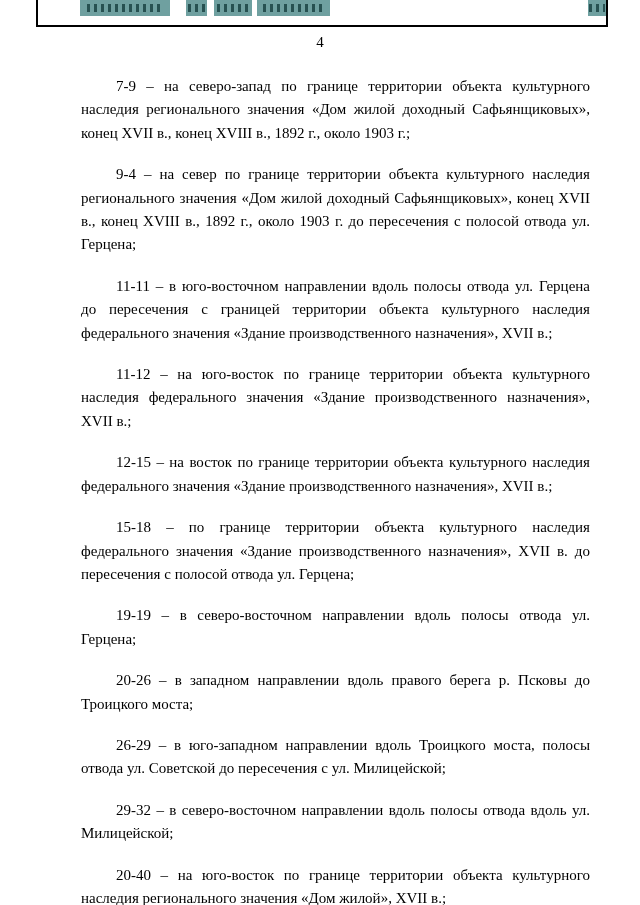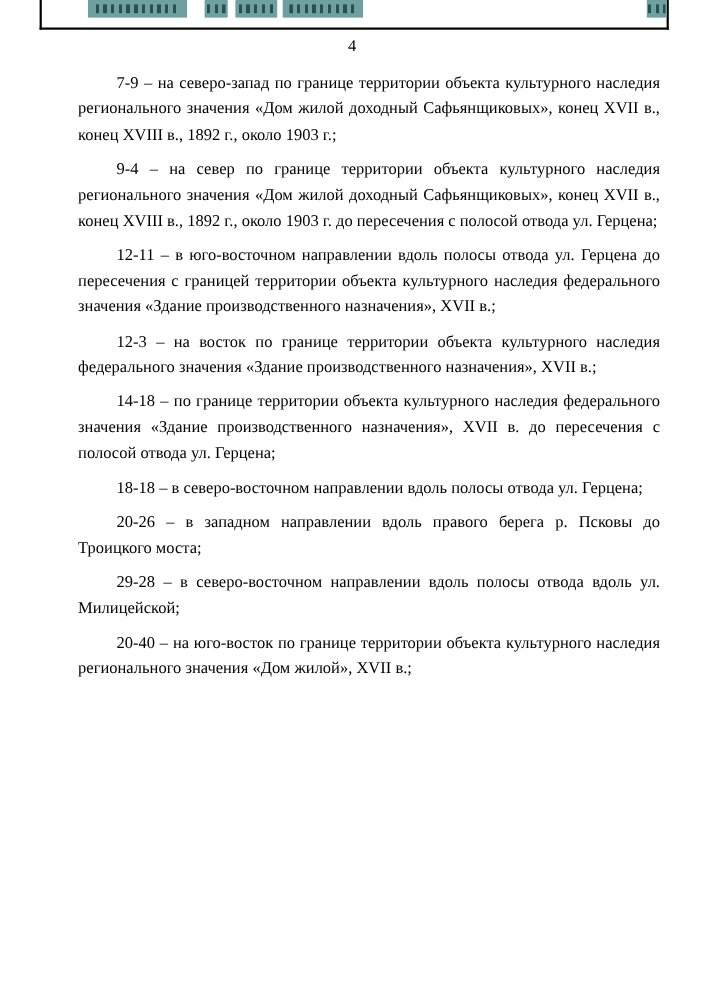--- a/index.html
+++ b/index.html
@@ -66,21 +66,21 @@
   .content {
     position: absolute;
     top: 57px;
     left: 63px;
     width: 545px;
     font-size: 15px;
     line-height: 23.4px;
     text-align: justify;
   }
   .content .para {
-    margin: 8px;
+    margin: 18px;
     padding: 0;
     text-indent: 35px;
   }
 </style>
 </head>
 <body>
 
 <div class="page">
 
   <div class="frame-left"></div>
@@ -91,22 +91,24 @@
   <div class="fragment" style="left:186px;width:21px;"></div>
   <div class="fragment" style="left:214px;width:38px;"></div>
   <div class="fragment" style="left:257px;width:73px;"></div>
   <div class="fragment" style="left:588px;width:18px;"></div>
 
   <div class="page-number">4</div>
 
   <div class="content">
       <p class="para">7-9 – на северо-запад по границе территории объекта культурного наследия регионального значения «Дом жилой доходный Сафьянщиковых», конец XVII в., конец XVIII в., 1892 г., около 1903 г.;</p>
       <p class="para">9-4 – на север по границе территории объекта культурного наследия регионального значения «Дом жилой доходный Сафьянщиковых», конец XVII в., конец XVIII в., 1892 г., около 1903 г. до пересечения с полосой отвода ул. Герцена;</p>
-      <p class="para">12-11 – в юго-восточном направлении вдоль полосы отвода ул. Герцена до пересечения с границей территории объекта культурного наследия федерального значения «Здание производственного назначения», XVII в.;</p>
-      <p class="para">12-3 – на восток по границе территории объекта культурного наследия федерального значения «Здание производственного назначения», XVII в.;</p>
-      <p class="para">14-18 – по границе территории объекта культурного наследия федерального значения «Здание производственного назначения», XVII в. до пересечения с полосой отвода ул. Герцена;</p>
-      <p class="para">18-18 – в северо-восточном направлении вдоль полосы отвода ул. Герцена;</p>
+      <p class="para">11-11 – в юго-восточном направлении вдоль полосы отвода ул. Герцена до пересечения с границей территории объекта культурного наследия федерального значения «Здание производственного назначения», XVII в.;</p>
+      <p class="para">11-12 – на юго-восток по границе территории объекта культурного наследия федерального значения «Здание производственного назначения», XVII в.;</p>
+      <p class="para">12-15 – на восток по границе территории объекта культурного наследия федерального значения «Здание производственного назначения», XVII в.;</p>
+      <p class="para">15-18 – по границе территории объекта культурного наследия федерального значения «Здание производственного назначения», XVII в. до пересечения с полосой отвода ул. Герцена;</p>
+      <p class="para">19-19 – в северо-восточном направлении вдоль полосы отвода ул. Герцена;</p>
       <p class="para">20-26 – в западном направлении вдоль правого берега р. Псковы до Троицкого моста;</p>
-      <p class="para">29-28 – в северо-восточном направлении вдоль полосы отвода вдоль ул. Милицейской;</p>
+      <p class="para">26-29 – в юго-западном направлении вдоль Троицкого моста, полосы отвода ул. Советской до пересечения с ул. Милицейской;</p>
+      <p class="para">29-32 – в северо-восточном направлении вдоль полосы отвода вдоль ул. Милицейской;</p>
       <p class="para">20-40 – на юго-восток по границе территории объекта культурного наследия регионального значения «Дом жилой», XVII в.;</p>
     </div>
 
 </div>
 
 </body></html>

